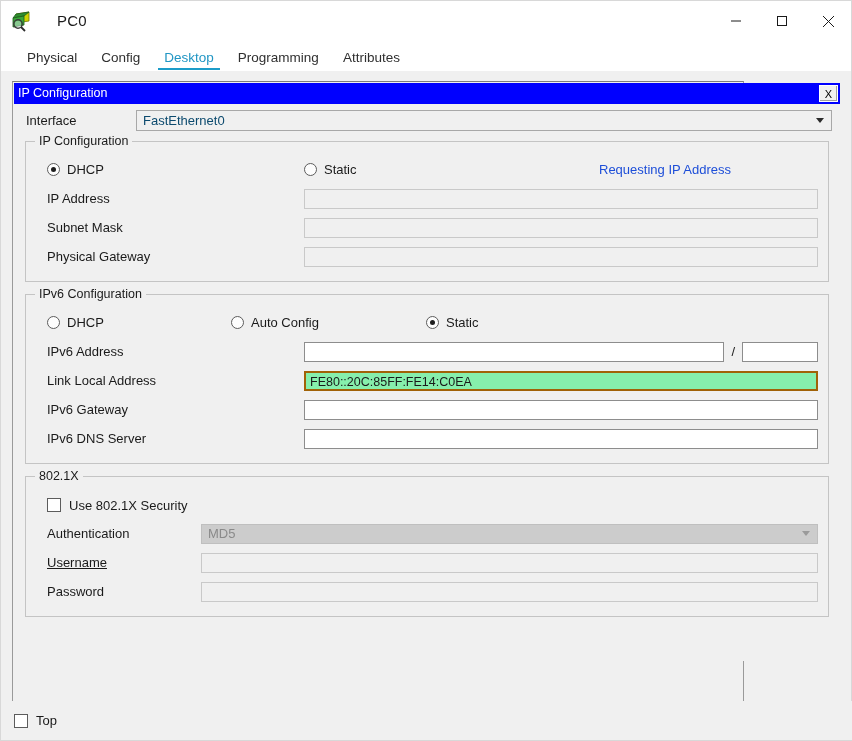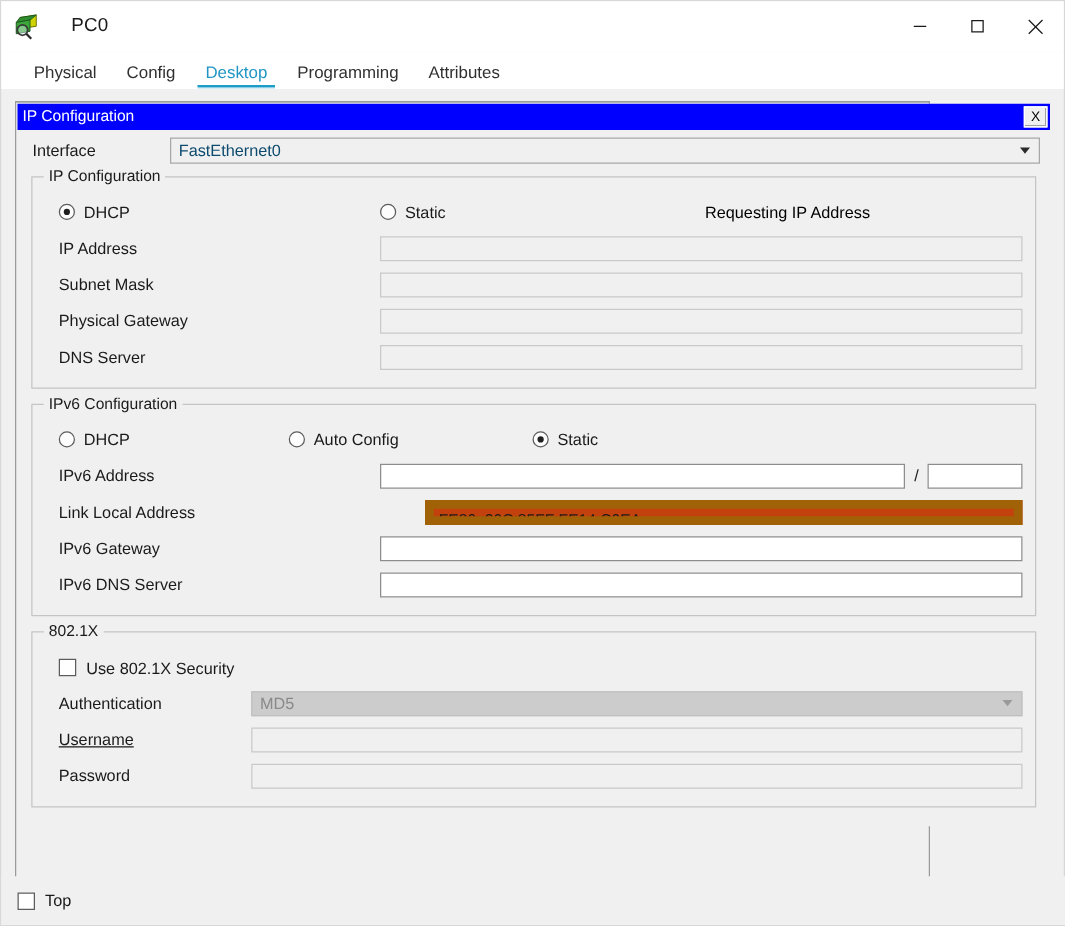--- a/index.html
+++ b/index.html
@@ -213,21 +213,22 @@
     position: absolute;
     left: 3px; top: 3px;
     width: 5px; height: 5px;
     border-radius: 50%;
     background: #1e1e1e;
   }
   .radio-label { font-size: 13px; color: #1a1a1a; }
 
   .status-text {
     font-size: 13px;
-    color: #000000;
+    color: #1d4ed8;
+    margin-left: 35px;
   }
 
   
   .field-row {
     display: flex;
     align-items: center;
     height: 29px;
   }
   .field-label {
     width: 268px;
@@ -246,23 +247,22 @@
     padding: 0 4px;
     line-height: 18px;
     overflow: hidden;
     white-space: nowrap;
   }
   .input.enabled {
     background: #ffffff;
     border: 1px solid #8d8d8d;
   }
   .input.ro {
-    background: #c2410c;
-    border: 7px solid #a16207;
-    margin-left: 36px;
+    background: #86efac;
+    border: 2px solid #a16207;
   }
   .slash {
     font-size: 13px;
     color: #1a1a1a;
     padding: 0 7px;
   }
   .input.prefix {
     flex: 0 0 76px;
   }
 
@@ -391,24 +391,20 @@
         <div class="field-row">
           <div class="field-label">Subnet Mask</div>
           <div class="input"></div>
         </div>
 
         <div class="field-row">
           <div class="field-label">Physical Gateway</div>
           <div class="input"></div>
         </div>
 
-        <div class="field-row">
-          <div class="field-label">DNS Server</div>
-          <div class="input"></div>
-        </div>
       </div>
 
       <div class="group" style="margin-top:12px;">
         <div class="legend">IPv6 Configuration</div>
 
         <div class="radio-row">
           <div class="radio-item" style="width:195px;padding-left:11px;">
             <span class="radio"></span>
             <span class="radio-label">DHCP</span>
           </div>

